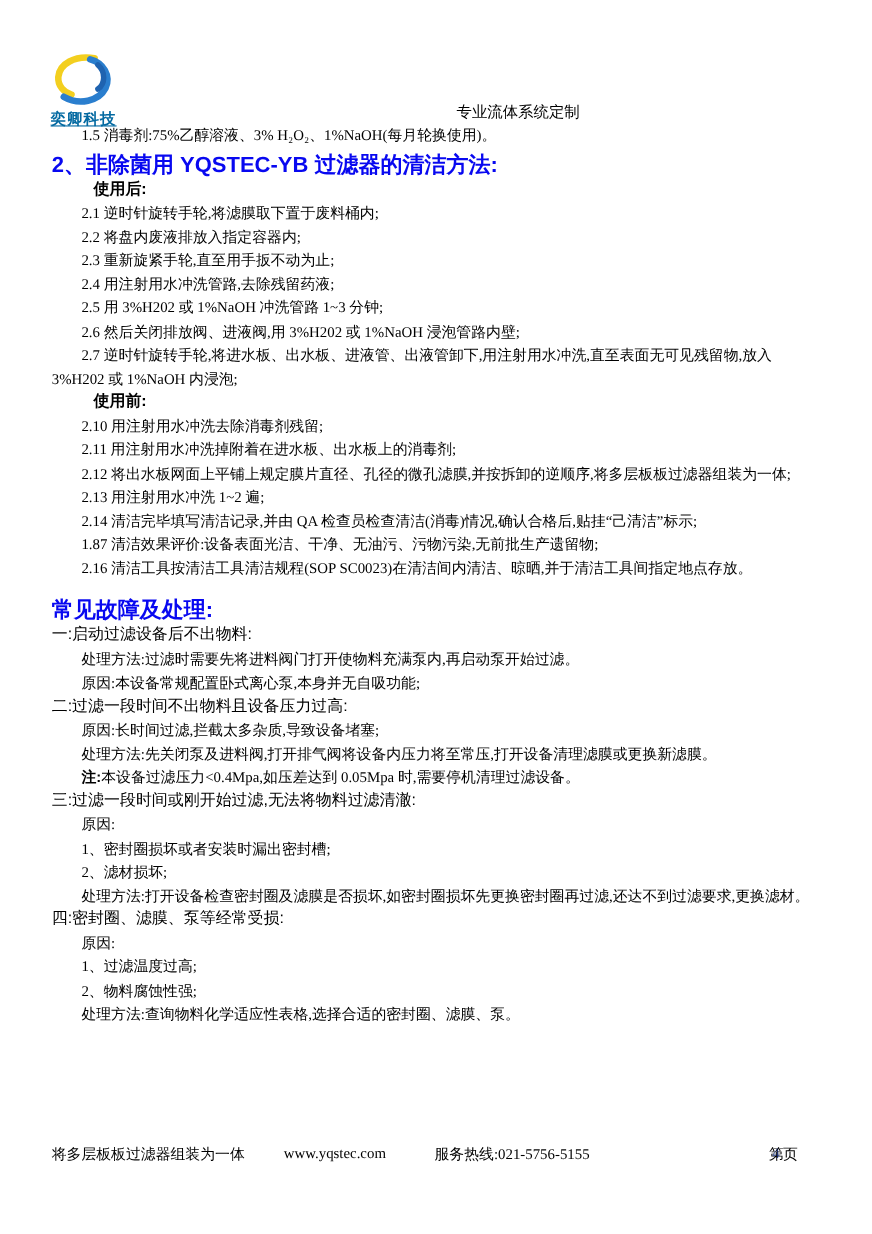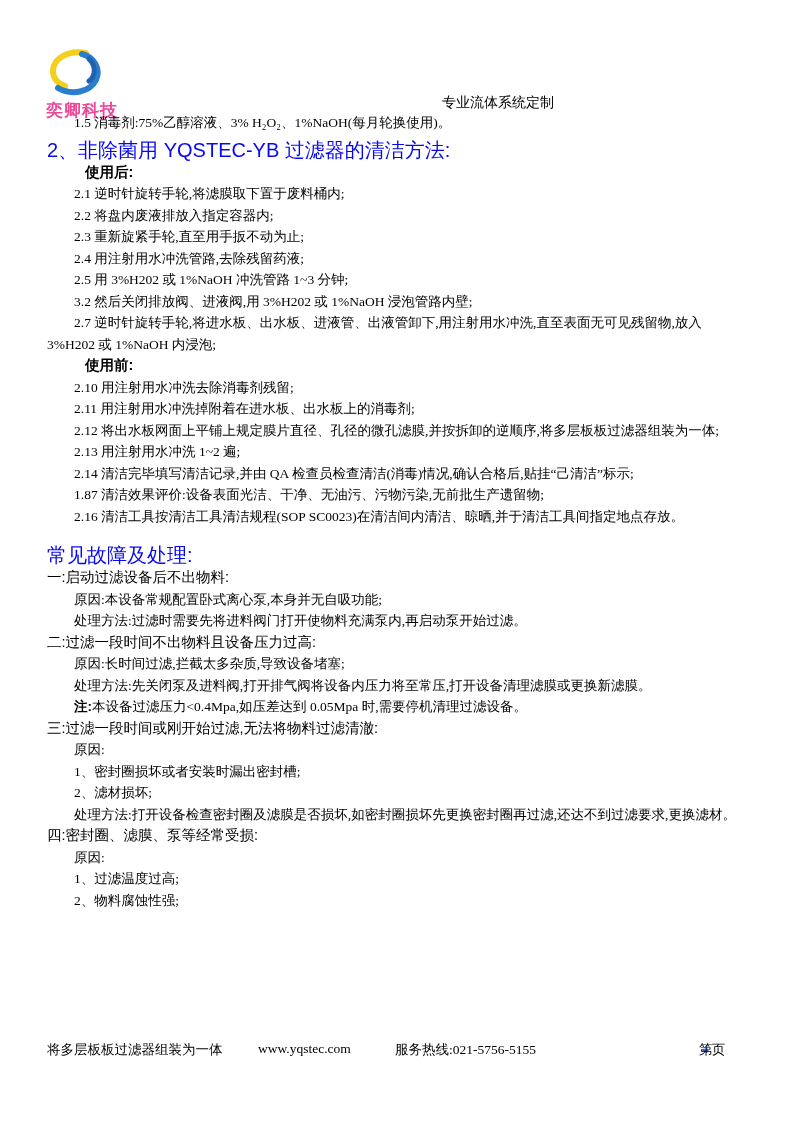--- a/index.html
+++ b/index.html
@@ -11,32 +11,32 @@
     background: #ffffff;
     font-family: "Liberation Serif", "DejaVu Serif", serif;
     color: #000;
     overflow: hidden;
   }
 
   
   .logo-block { position:absolute; left:46px; top:48px; width:90px; }
   .logo-text {
     font-family: "Liberation Sans", "DejaVu Sans", sans-serif;
-    font-weight: bold; font-size: 17px; color: #ec4899;
-    margin-top: -3px; letter-spacing: 1px;
+    font-weight: bold; font-size: 14px; color: #0369a1;
+    margin-top: -3px; letter-spacing: 1px; text-decoration: underline;
   }
-  .slogan { position:absolute; left:442px; top:94px; font-size:14px; line-height:18px; }
+  .slogan { position:absolute; left:415px; top:94px; font-size:14px; line-height:18px; }
 
   
   .content { position:absolute; left:47px; top:112px; width:700px; }
   .content p { margin:0; font-size:13.5px; line-height:21.5px; }
   p.indent { text-indent:2em; }
   .sec-title {
     font-family:"Liberation Sans","DejaVu Sans",sans-serif;
-    color:#0808f0; font-weight:normal;
+    color:#0808f0; font-weight:bold;
     font-size:20px !important; line-height:24px !important;
     margin-top:4px !important;
   }
   .subhead {
     font-family:"Liberation Sans","DejaVu Sans",sans-serif;
     font-weight:bold; font-size:14.5px !important; text-indent:38px;
   }
   .faults-title { margin-top:16px !important; }
   .fault-head {
     font-family:"Liberation Sans","DejaVu Sans",sans-serif;
@@ -76,38 +76,38 @@
     <p class="indent">1.5 消毒剂:75%乙醇溶液、3% H₂O₂、1%NaOH(每月轮换使用)。</p>
 
     <p class="sec-title">2、非除菌用 YQSTEC-YB 过滤器的清洁方法:</p>
 
     <p class="subhead">使用后:</p>
     <p class="indent">2.1 逆时针旋转手轮,将滤膜取下置于废料桶内;</p>
     <p class="indent">2.2 将盘内废液排放入指定容器内;</p>
     <p class="indent">2.3 重新旋紧手轮,直至用手扳不动为止;</p>
     <p class="indent">2.4 用注射用水冲洗管路,去除残留药液;</p>
     <p class="indent">2.5 用 3%H202 或 1%NaOH 冲洗管路 1~3 分钟;</p>
-    <p class="indent">3.2 然后关闭排放阀、进液阀,用 3%H202 或 1%NaOH 浸泡管路内壁;</p>
+    <p class="indent">2.6 然后关闭排放阀、进液阀,用 3%H202 或 1%NaOH 浸泡管路内壁;</p>
     <p class="indent">2.7 逆时针旋转手轮,将进水板、出水板、进液管、出液管卸下,用注射用水冲洗,直至表面无可见残留物,放入3%H202 或 1%NaOH 内浸泡;</p>
 
     <p class="subhead">使用前:</p>
     <p class="indent">2.10 用注射用水冲洗去除消毒剂残留;</p>
     <p class="indent">2.11 用注射用水冲洗掉附着在进水板、出水板上的消毒剂;</p>
     <p class="indent">2.12 将出水板网面上平铺上规定膜片直径、孔径的微孔滤膜,并按拆卸的逆顺序,将多层板板过滤器组装为一体;</p>
     <p class="indent">2.13 用注射用水冲洗 1~2 遍;</p>
     <p class="indent">2.14 清洁完毕填写清洁记录,并由 QA 检查员检查清洁(消毒)情况,确认合格后,贴挂“己清洁”标示;</p>
     <p class="indent">1.87 清洁效果评价:设备表面光洁、干净、无油污、污物污染,无前批生产遗留物;</p>
     <p class="indent">2.16 清洁工具按清洁工具清洁规程(SOP SC0023)在清洁间内清洁、晾晒,并于清洁工具间指定地点存放。</p>
 
     <p class="sec-title faults-title">常见故障及处理:</p>
 
     <div>
       <p class="fault-head">一:启动过滤设备后不出物料:</p>
+      <p class="indent">处理方法:过滤时需要先将进料阀门打开使物料充满泵内,再启动泵开始过滤。</p>
       <p class="indent">原因:本设备常规配置卧式离心泵,本身并无自吸功能;</p>
-      <p class="indent">处理方法:过滤时需要先将进料阀门打开使物料充满泵内,再启动泵开始过滤。</p>
     </div>
 
     <div>
       <p class="fault-head">二:过滤一段时间不出物料且设备压力过高:</p>
       <p class="indent">原因:长时间过滤,拦截太多杂质,导致设备堵塞;</p>
       <p class="indent">处理方法:先关闭泵及进料阀,打开排气阀将设备内压力将至常压,打开设备清理滤膜或更换新滤膜。</p>
       <p class="indent"><span class="note-prefix">注:</span><span>本设备过滤压力&lt;0.4Mpa,如压差达到 0.05Mpa 时,需要停机清理过滤设备。</span></p>
     </div>
 
     <div>
@@ -116,20 +116,21 @@
       <p class="indent">1、密封圈损坏或者安装时漏出密封槽;</p>
       <p class="indent">2、滤材损坏;</p>
       <p class="indent">处理方法:打开设备检查密封圈及滤膜是否损坏,如密封圈损坏先更换密封圈再过滤,还达不到过滤要求,更换滤材。</p>
     </div>
 
     <div>
       <p class="fault-head">四:密封圈、滤膜、泵等经常受损:</p>
       <p class="indent">原因:</p>
       <p class="indent">1、过滤温度过高;</p>
       <p class="indent">2、物料腐蚀性强;</p>
+      <p class="indent">处理方法:查询物料化学适应性表格,选择合适的密封圈、滤膜、泵。</p>
     </div>
   </div>
 
   <div class="footer">
     <span class="f-company">将多层板板过滤器组装为一体</span>
     <span class="f-site">www.yqstec.com</span>
     <span class="f-hotline">服务热线:021-5756-5155</span>
     <span class="f-page"><span>第</span><span class="f-pagenum">4</span><span>页</span></span>
   </div>
 

